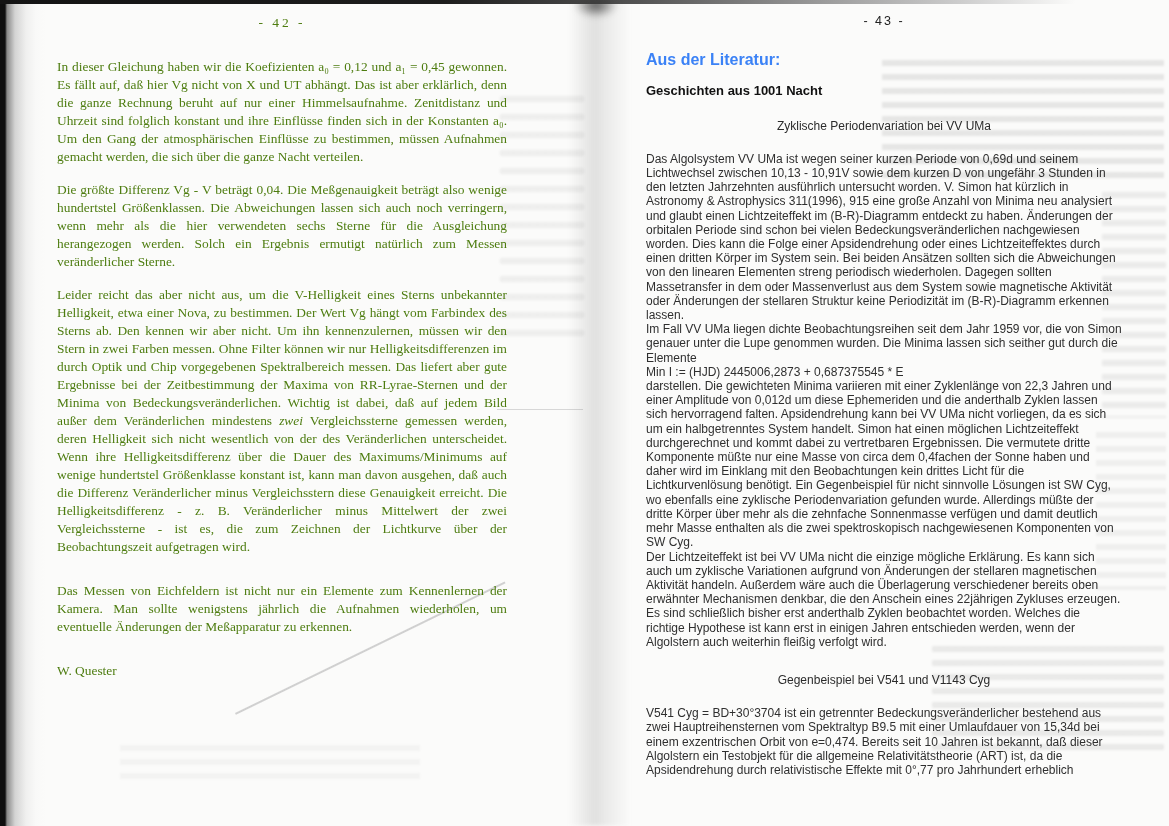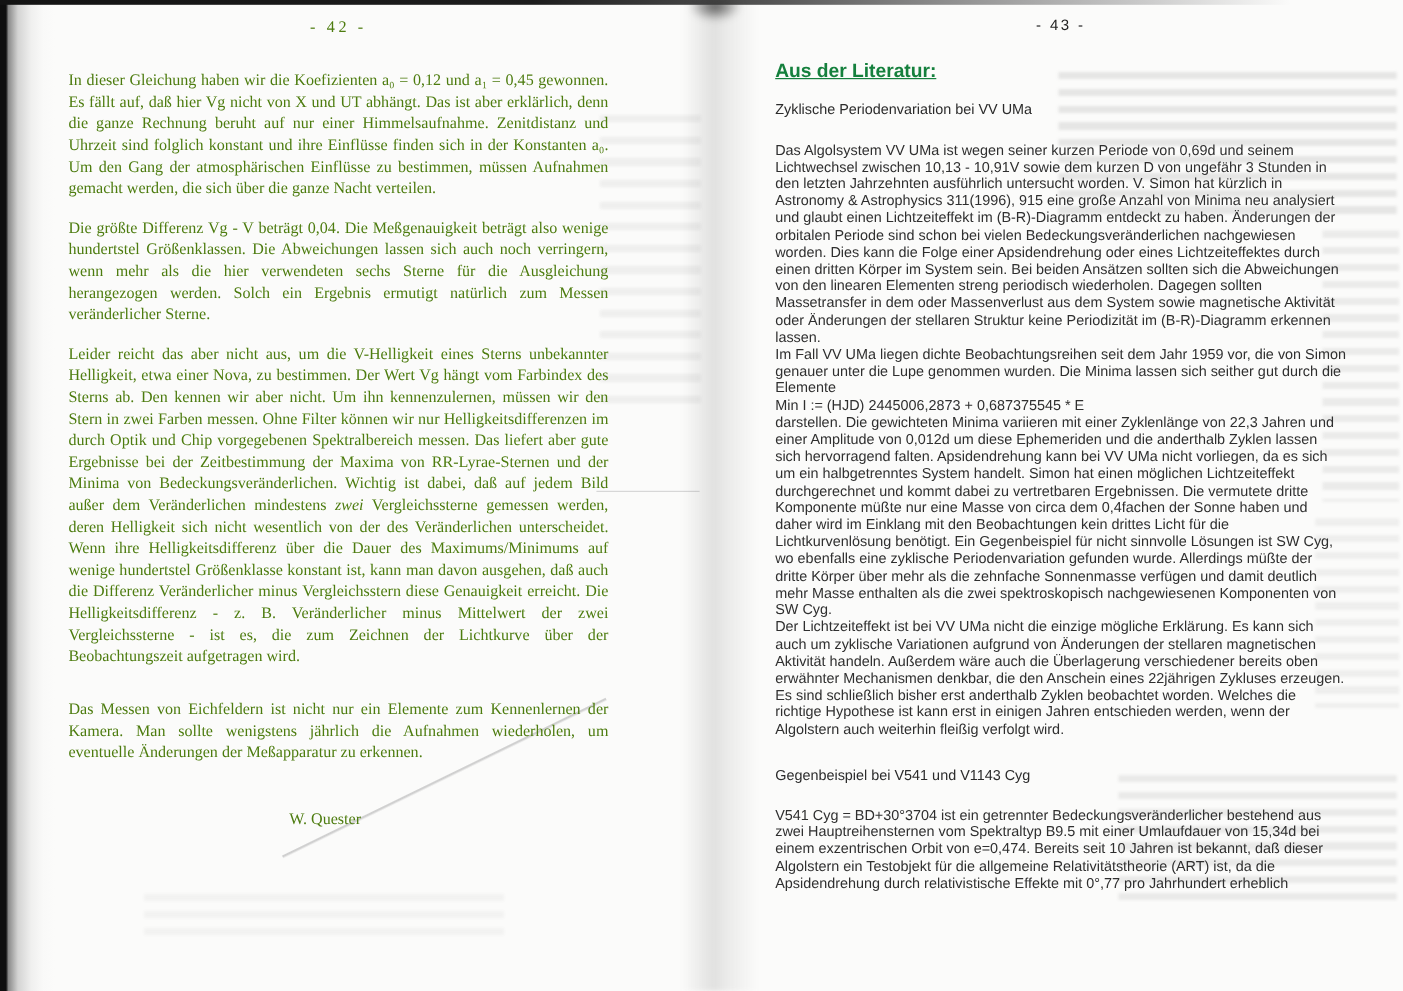--- a/index.html
+++ b/index.html
@@ -77,40 +77,40 @@
   .page-left .page-num{
     text-align:center;letter-spacing:3px;font-size:13.5px;
     margin:0 0 26px 0;
   }
   .page-left p{
     margin:0 0 15px 0;text-align:justify;
   }
   .page-left p.gap-before{margin-top:26px;}
   .it{font-style:italic;}
   .signature{
-    text-align:center;padding-right:22px;margin-top:38px;
+    text-align:left;padding-right:22px;margin-top:26px;
   }
 
   
   .page-right{
     position:absolute;left:646px;top:14px;width:476px;z-index:2;
     font-size:12px;line-height:14.2px;color:#2f2f2f;
   }
   .page-right .page-num{
     text-align:center;letter-spacing:2px;font-size:12.5px;color:#222;
     margin:0 0 25px 0;
   }
   .sec-title{
-    font-size:16px;font-weight:bold;color:#15803d;margin:0 0 17px 0;text-decoration:underline;
+    font-size:16px;font-weight:bold;color:#3b82f6;margin:0 0 17px 0;
   }
   .story-title{
     font-size:13px;font-weight:bold;color:#111;margin:0 0 20px 0;
   }
   .article-title{
-    margin:0 0 19px 0;color:#2b2b2b;
+    text-align:center;margin:0 0 19px 0;color:#2b2b2b;
   }
   .article-title.second{margin:24px 0 19px 0;}
   .page-right p{margin:0;}
   .formula{}
 </style>
 </head>
 <body>
 
 <div class="edge-left"></div>
 <div class="edge-top"></div>
@@ -130,20 +130,21 @@
   <p>In dieser Gleichung haben wir die Koefizienten a₀ = 0,12 und a₁ = 0,45 gewonnen.  Es fällt auf, daß hier Vg nicht von X und UT abhängt. Das ist aber erklärlich, denn die ganze Rechnung beruht auf nur einer Himmelsaufnahme. Zenitdistanz und Uhrzeit sind folglich konstant und ihre Einflüsse finden sich in der Konstanten a₀. Um den Gang der atmosphärischen Einflüsse zu bestimmen, müssen Aufnahmen gemacht werden, die sich über die ganze Nacht verteilen.</p>
   <p>Die größte Differenz  Vg - V  beträgt 0,04. Die Meßgenauigkeit beträgt also wenige hundertstel Größenklassen. Die Abweichungen lassen sich auch noch verringern, wenn mehr als die hier verwendeten sechs Sterne für die Ausgleichung herangezogen werden. Solch ein Ergebnis ermutigt natürlich zum Messen veränderlicher Sterne.</p>
   <p><span>Leider reicht das aber nicht aus, um die V-Helligkeit eines Sterns unbekannter Helligkeit, etwa einer Nova, zu bestimmen. Der Wert Vg hängt vom Farbindex des Sterns ab. Den kennen wir aber nicht. Um ihn kennenzulernen, müssen wir den Stern in zwei Farben messen. Ohne Filter können wir nur Helligkeitsdifferenzen im durch Optik und Chip vorgegebenen Spektralbereich messen. Das liefert aber gute Ergebnisse bei der Zeitbestimmung der Maxima von RR-Lyrae-Sternen und der Minima von Bedeckungsveränderlichen. Wichtig ist dabei, daß auf jedem Bild außer dem Veränderlichen mindestens </span><span class="it">zwei</span><span> Vergleichssterne gemessen werden, deren Helligkeit sich nicht wesentlich von der des Veränderlichen unterscheidet. Wenn ihre Helligkeitsdifferenz über die Dauer des Maximums/Minimums auf wenige hundertstel Größenklasse konstant ist, kann man davon ausgehen, daß auch die Differenz Veränderlicher minus Vergleichsstern diese Genauigkeit erreicht. Die Helligkeitsdifferenz - z. B. Veränderlicher minus Mittelwert der zwei Vergleichssterne - ist es, die zum Zeichnen der Lichtkurve über der Beobachtungszeit aufgetragen wird.</span></p>
   <p class="gap-before">Das Messen von Eichfeldern ist nicht nur ein Elemente zum Kennenlernen der Kamera. Man sollte wenigstens jährlich die Aufnahmen wiederholen, um eventuelle Änderungen der Meßapparatur zu erkennen.</p>
   <div class="signature">W. Quester</div>
 </div>
 
 <div class="page-right">
   <div class="page-num">- 43 -</div>
   <div class="sec-title">Aus der Literatur:</div>
+  <div class="story-title">Geschichten aus 1001 Nacht</div>
   <div class="article-title">Zyklische Periodenvariation bei VV UMa</div>
   <p>Das Algolsystem VV UMa ist wegen seiner kurzen Periode von 0,69d und seinem Lichtwechsel zwischen 10,13 - 10,91V sowie dem kurzen D von ungefähr 3 Stunden in den letzten Jahrzehnten ausführlich untersucht worden. V. Simon hat kürzlich in Astronomy &amp; Astrophysics 311(1996), 915 eine große Anzahl von Minima neu analysiert und glaubt einen Lichtzeiteffekt im (B-R)-Diagramm entdeckt zu haben. Änderungen der orbitalen Periode sind schon bei vielen Bedeckungsveränderlichen nachgewiesen worden. Dies kann die Folge einer Apsidendrehung oder eines Lichtzeiteffektes durch einen dritten Körper im System sein. Bei beiden Ansätzen sollten sich die Abweichungen von den linearen Elementen streng periodisch wiederholen. Dagegen sollten Massetransfer in dem oder Massenverlust aus dem System sowie magnetische Aktivität oder Änderungen der stellaren Struktur keine Periodizität im (B-R)-Diagramm erkennen lassen.</p>
   <p>Im Fall VV UMa liegen dichte Beobachtungsreihen seit dem Jahr 1959 vor, die von Simon genauer unter die Lupe genommen wurden. Die Minima lassen sich seither gut durch die Elemente</p>
   <p class="formula">Min I := (HJD) 2445006,2873 + 0,687375545 * E</p>
   <p>darstellen. Die gewichteten Minima variieren mit einer Zyklenlänge von 22,3 Jahren und einer Amplitude von 0,012d um diese Ephemeriden und die anderthalb Zyklen lassen sich hervorragend falten. Apsidendrehung kann bei VV UMa nicht vorliegen, da es sich um ein halbgetrenntes System handelt. Simon hat einen möglichen Lichtzeiteffekt durchgerechnet und kommt dabei zu vertretbaren Ergebnissen. Die vermutete dritte Komponente müßte nur eine Masse von circa dem 0,4fachen der Sonne haben und daher wird im Einklang mit den Beobachtungen kein drittes Licht für die Lichtkurvenlösung benötigt. Ein Gegenbeispiel für nicht sinnvolle Lösungen ist SW Cyg, wo ebenfalls eine zyklische Periodenvariation gefunden wurde. Allerdings müßte der dritte Körper über mehr als die zehnfache Sonnenmasse verfügen und damit deutlich mehr Masse enthalten als die zwei spektroskopisch nachgewiesenen Komponenten von SW Cyg.</p>
   <p>Der Lichtzeiteffekt ist bei VV UMa nicht die einzige mögliche Erklärung. Es kann sich auch um zyklische Variationen aufgrund von Änderungen der stellaren magnetischen Aktivität handeln. Außerdem wäre auch die Überlagerung verschiedener bereits oben erwähnter Mechanismen denkbar, die den Anschein eines 22jährigen Zykluses erzeugen. Es sind schließlich bisher erst anderthalb Zyklen beobachtet worden. Welches die richtige Hypothese ist kann erst in einigen Jahren entschieden werden, wenn der Algolstern auch weiterhin fleißig verfolgt wird.</p>
   <div class="article-title second">Gegenbeispiel bei V541 und V1143 Cyg</div>
   <p>V541 Cyg = BD+30°3704 ist ein getrennter Bedeckungsveränderlicher bestehend aus zwei Hauptreihensternen vom Spektraltyp B9.5 mit einer Umlaufdauer von 15,34d bei einem exzentrischen Orbit von e=0,474. Bereits seit 10 Jahren ist bekannt, daß dieser Algolstern ein Testobjekt für die allgemeine Relativitätstheorie (ART) ist, da die Apsidendrehung durch relativistische Effekte mit 0°,77 pro Jahrhundert erheblich</p>
 </div>
 

